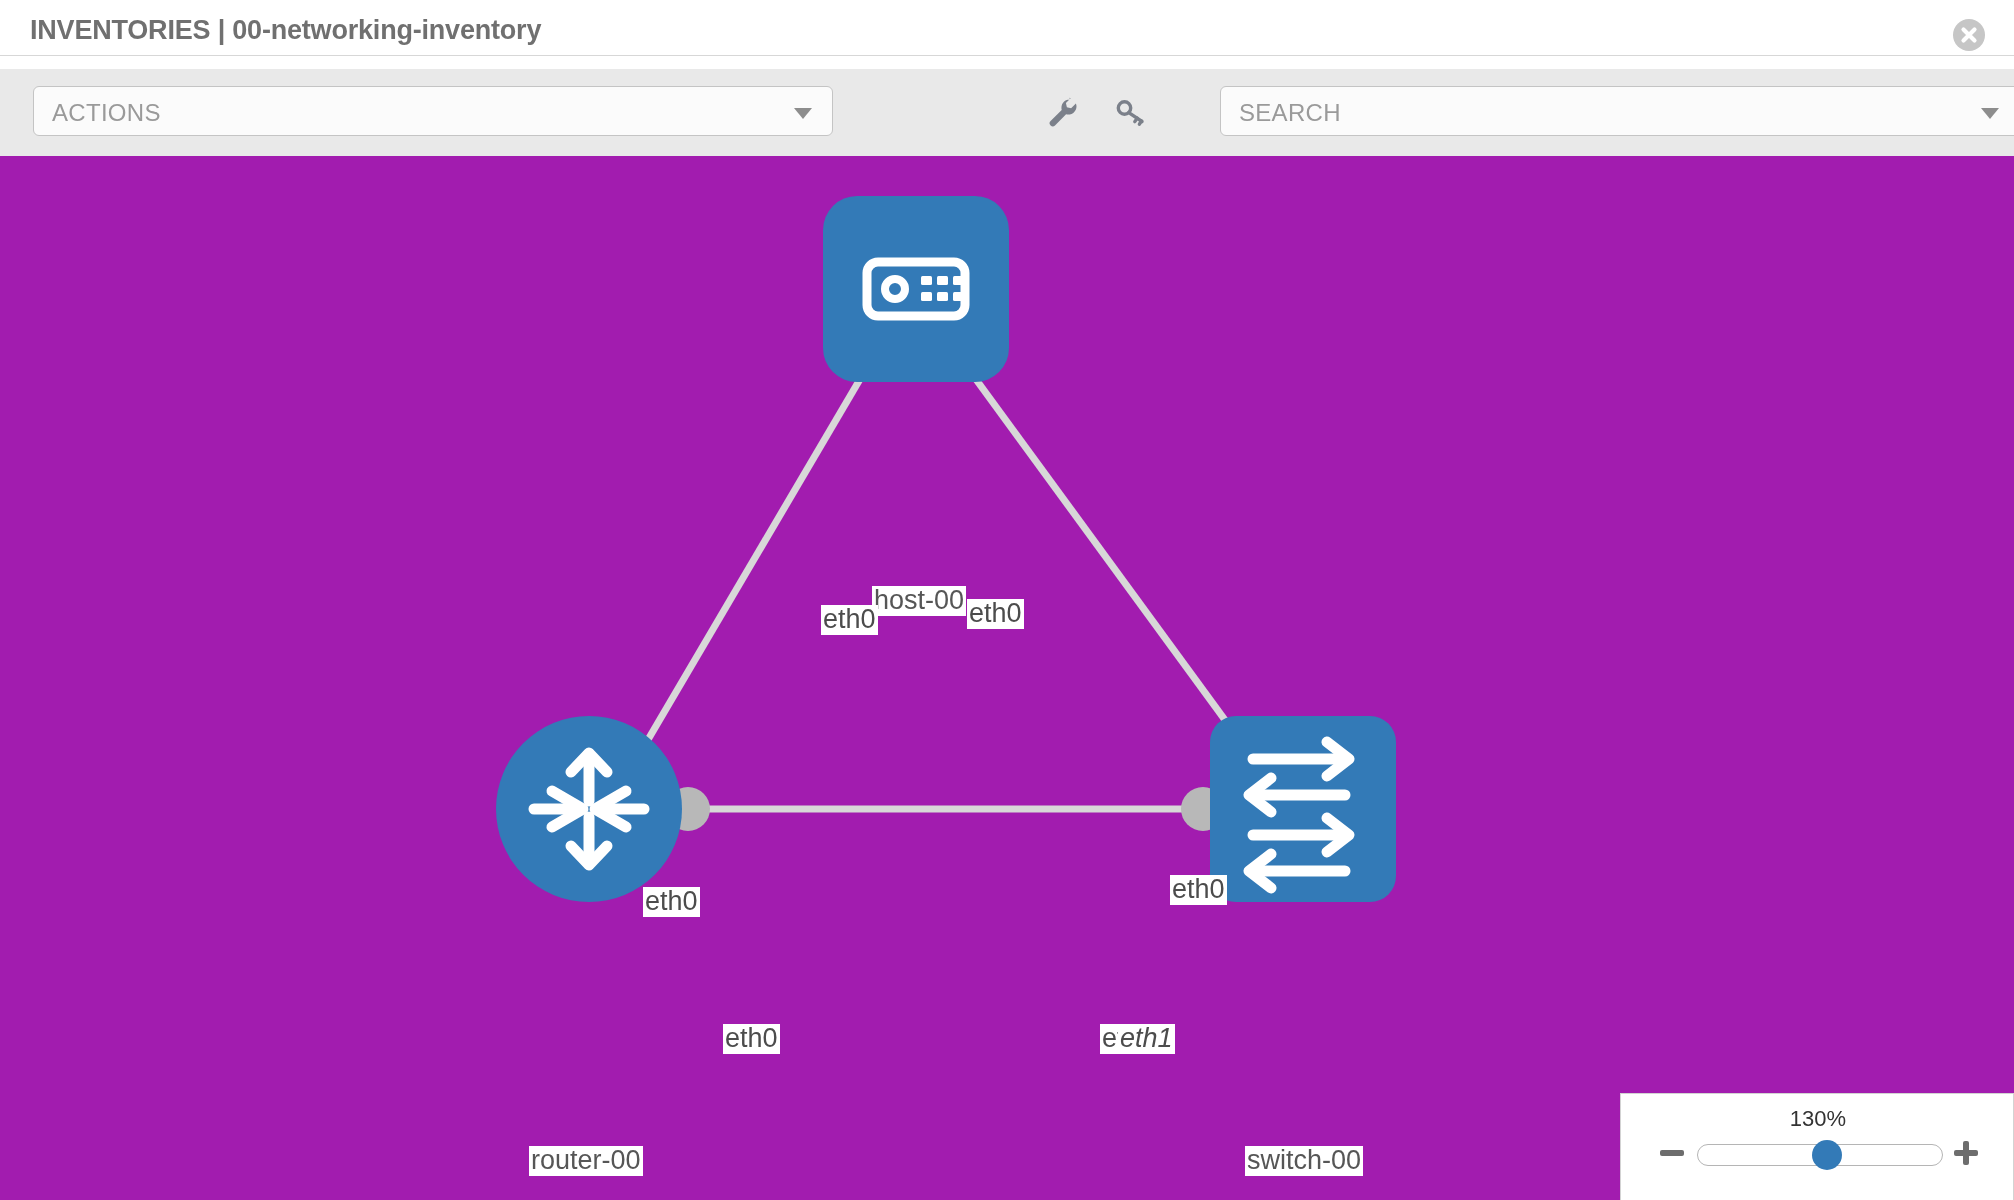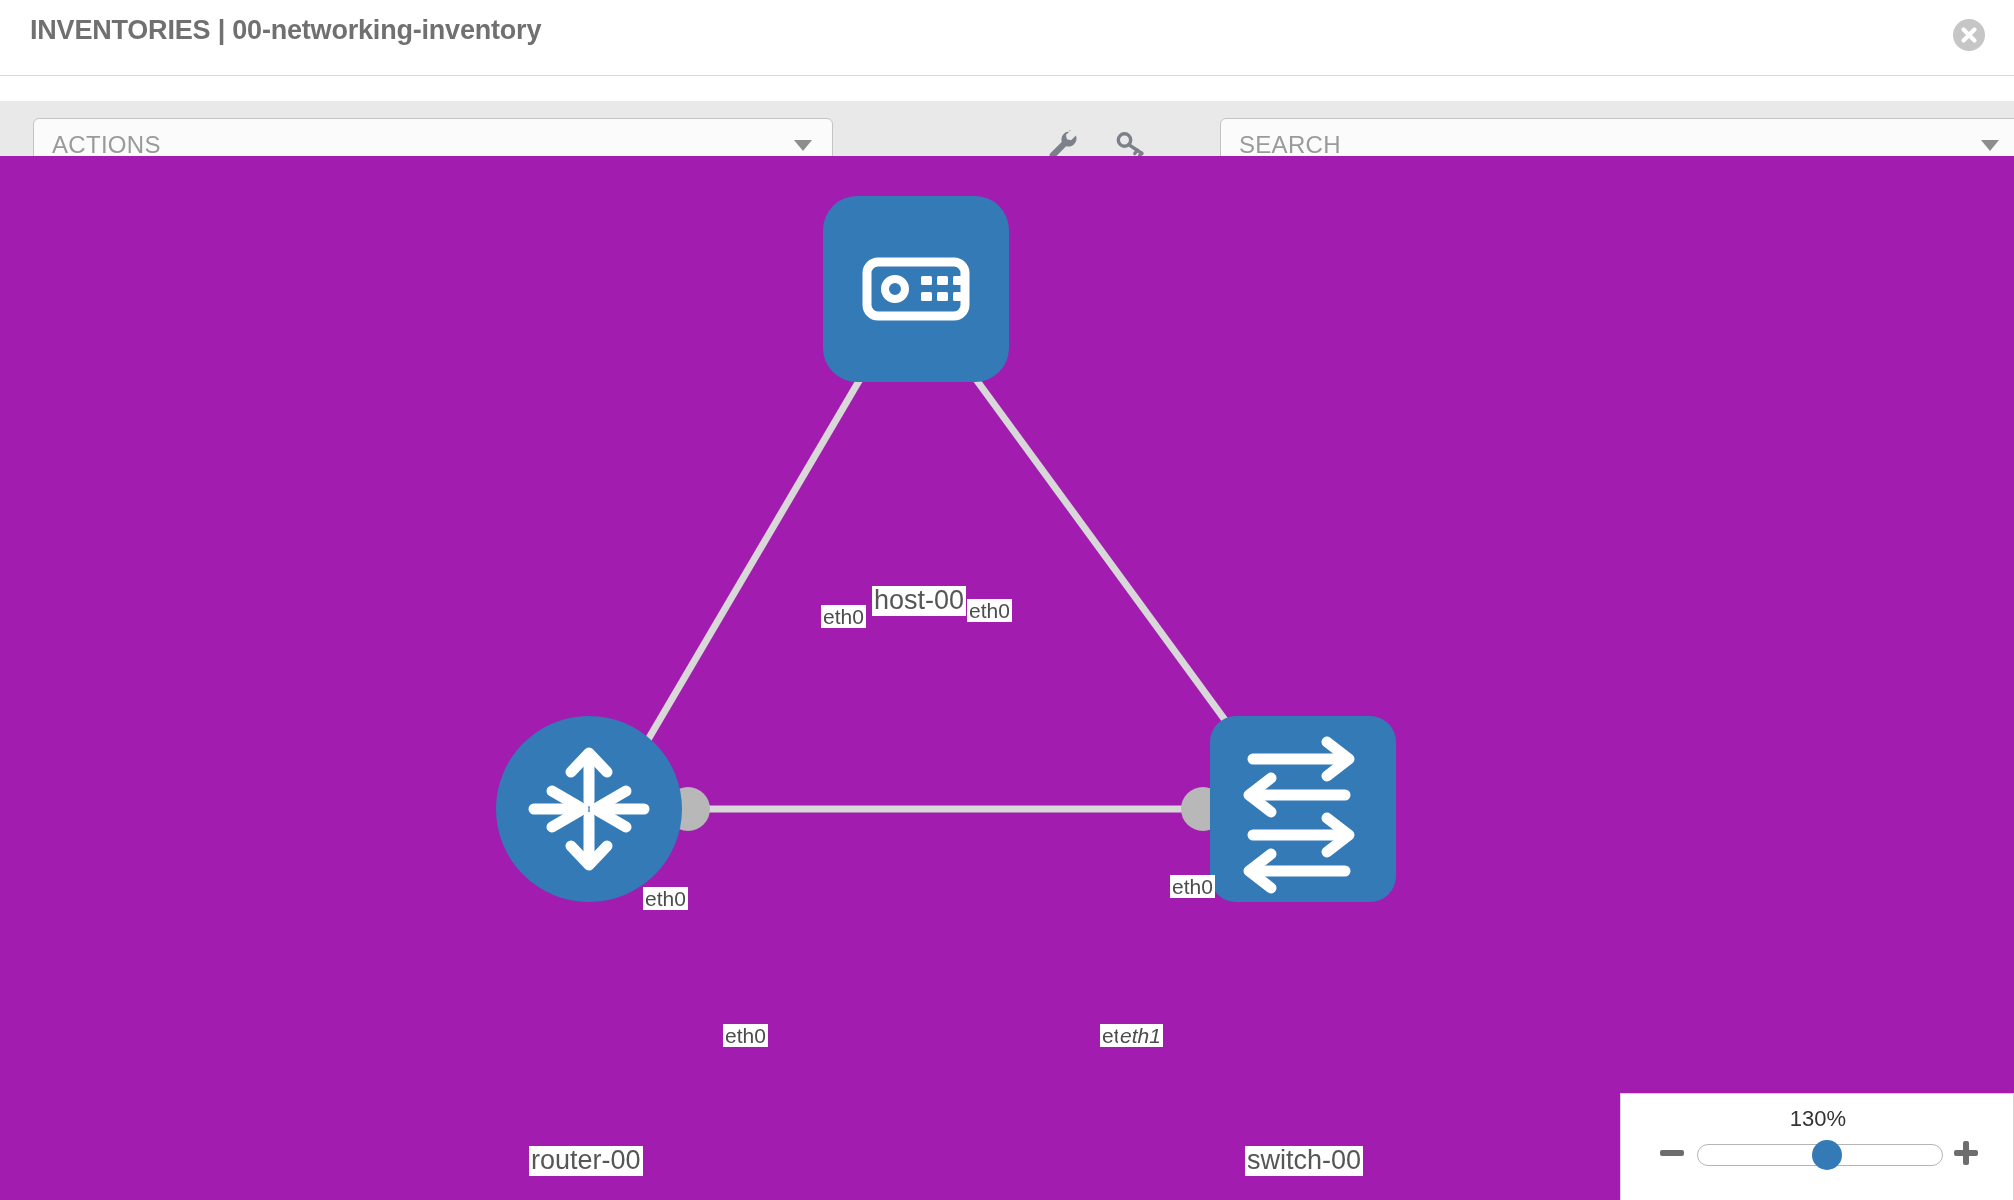--- a/index.html
+++ b/index.html
@@ -15,21 +15,21 @@
     position: relative;
     width: 2014px;
     height: 1200px;
     background: #ffffff;
   }
 
   
   .header {
     position: absolute;
     left: 0; top: 0;
-    width: 2014px; height: 76px;
+    width: 2014px; height: 56px;
     background: #ffffff;
     border-bottom: 1px solid #d7d7d7;
   }
   .header-title {
     position: absolute;
     left: 30px; top: 15px;
     font-size: 27px;
     font-weight: bold;
     color: #707070;
     letter-spacing: -0.2px;
@@ -42,21 +42,20 @@
     cursor: pointer;
   }
 
   
   .toolbar {
     position: absolute;
     left: 0; top: 69px;
     width: 2014px; height: 108px;
     background: #e9e9e9;
     border-bottom: 6px solid #14b8a6;
-    margin-top: 32px;
   }
   .actions-select {
     position: absolute;
     left: 33px; top: 17px;
     width: 800px; height: 50px;
     background: #fbfbfb;
     border: 1px solid #c4c4c4;
     border-radius: 6px;
   }
   .actions-label {
@@ -119,21 +118,21 @@
     position: absolute;
     font-size: 27px;
     color: #565656;
     background: #ffffff;
     white-space: nowrap;
     line-height: 1.1;
     padding: 0 2px;
   }
   .if-label {
     position: absolute;
-    font-size: 21px;
+    font-size: 27px;
     color: #4c4c4c;
     background: #ffffff;
     white-space: nowrap;
     line-height: 1.1;
     padding: 0 2px;
   }
 
   
   .zoom-panel {
     position: absolute;

